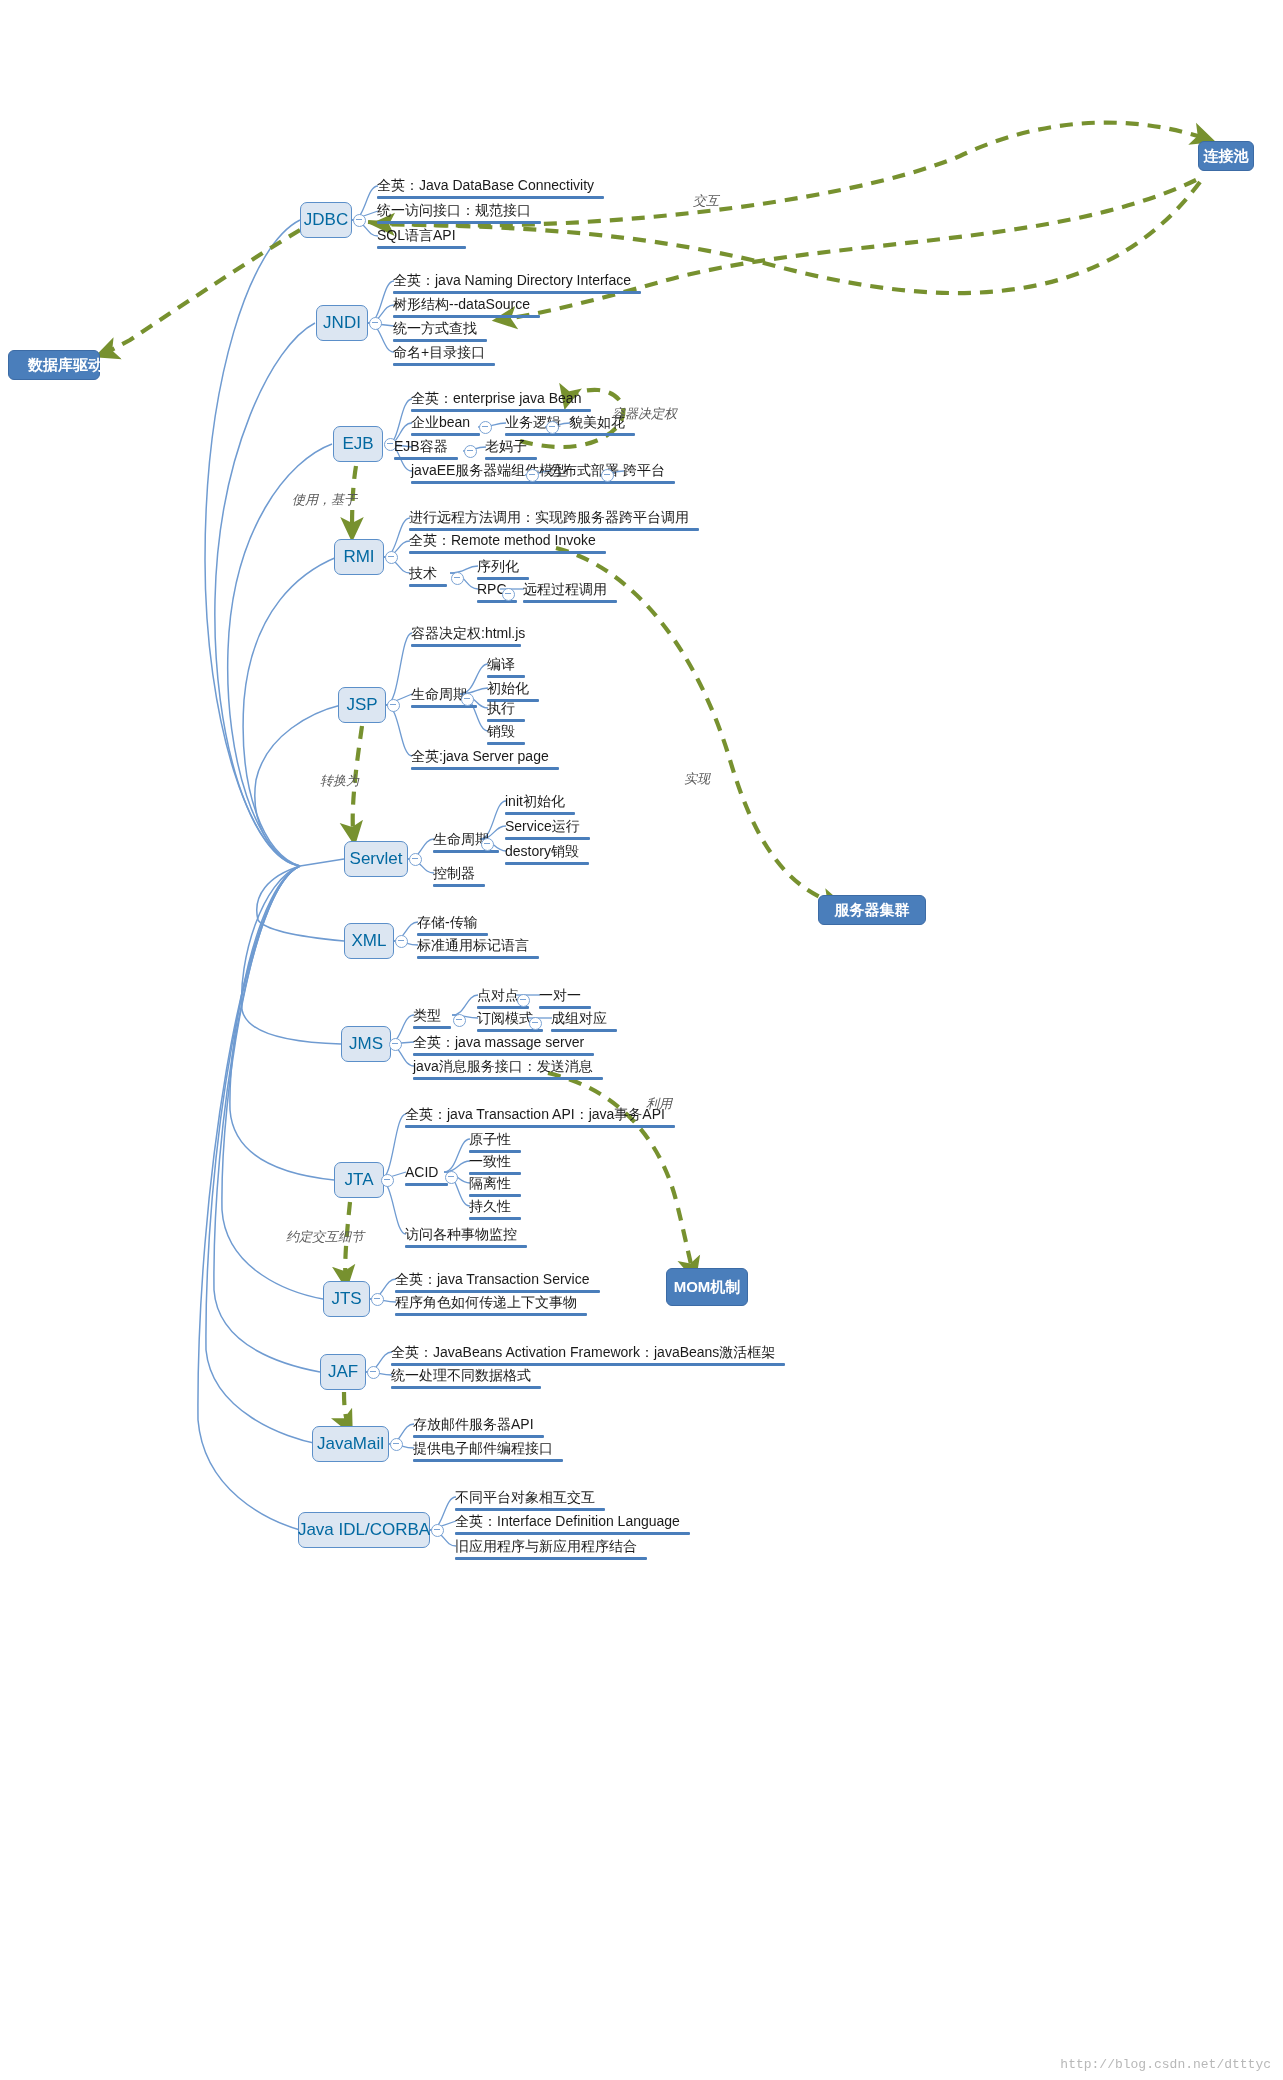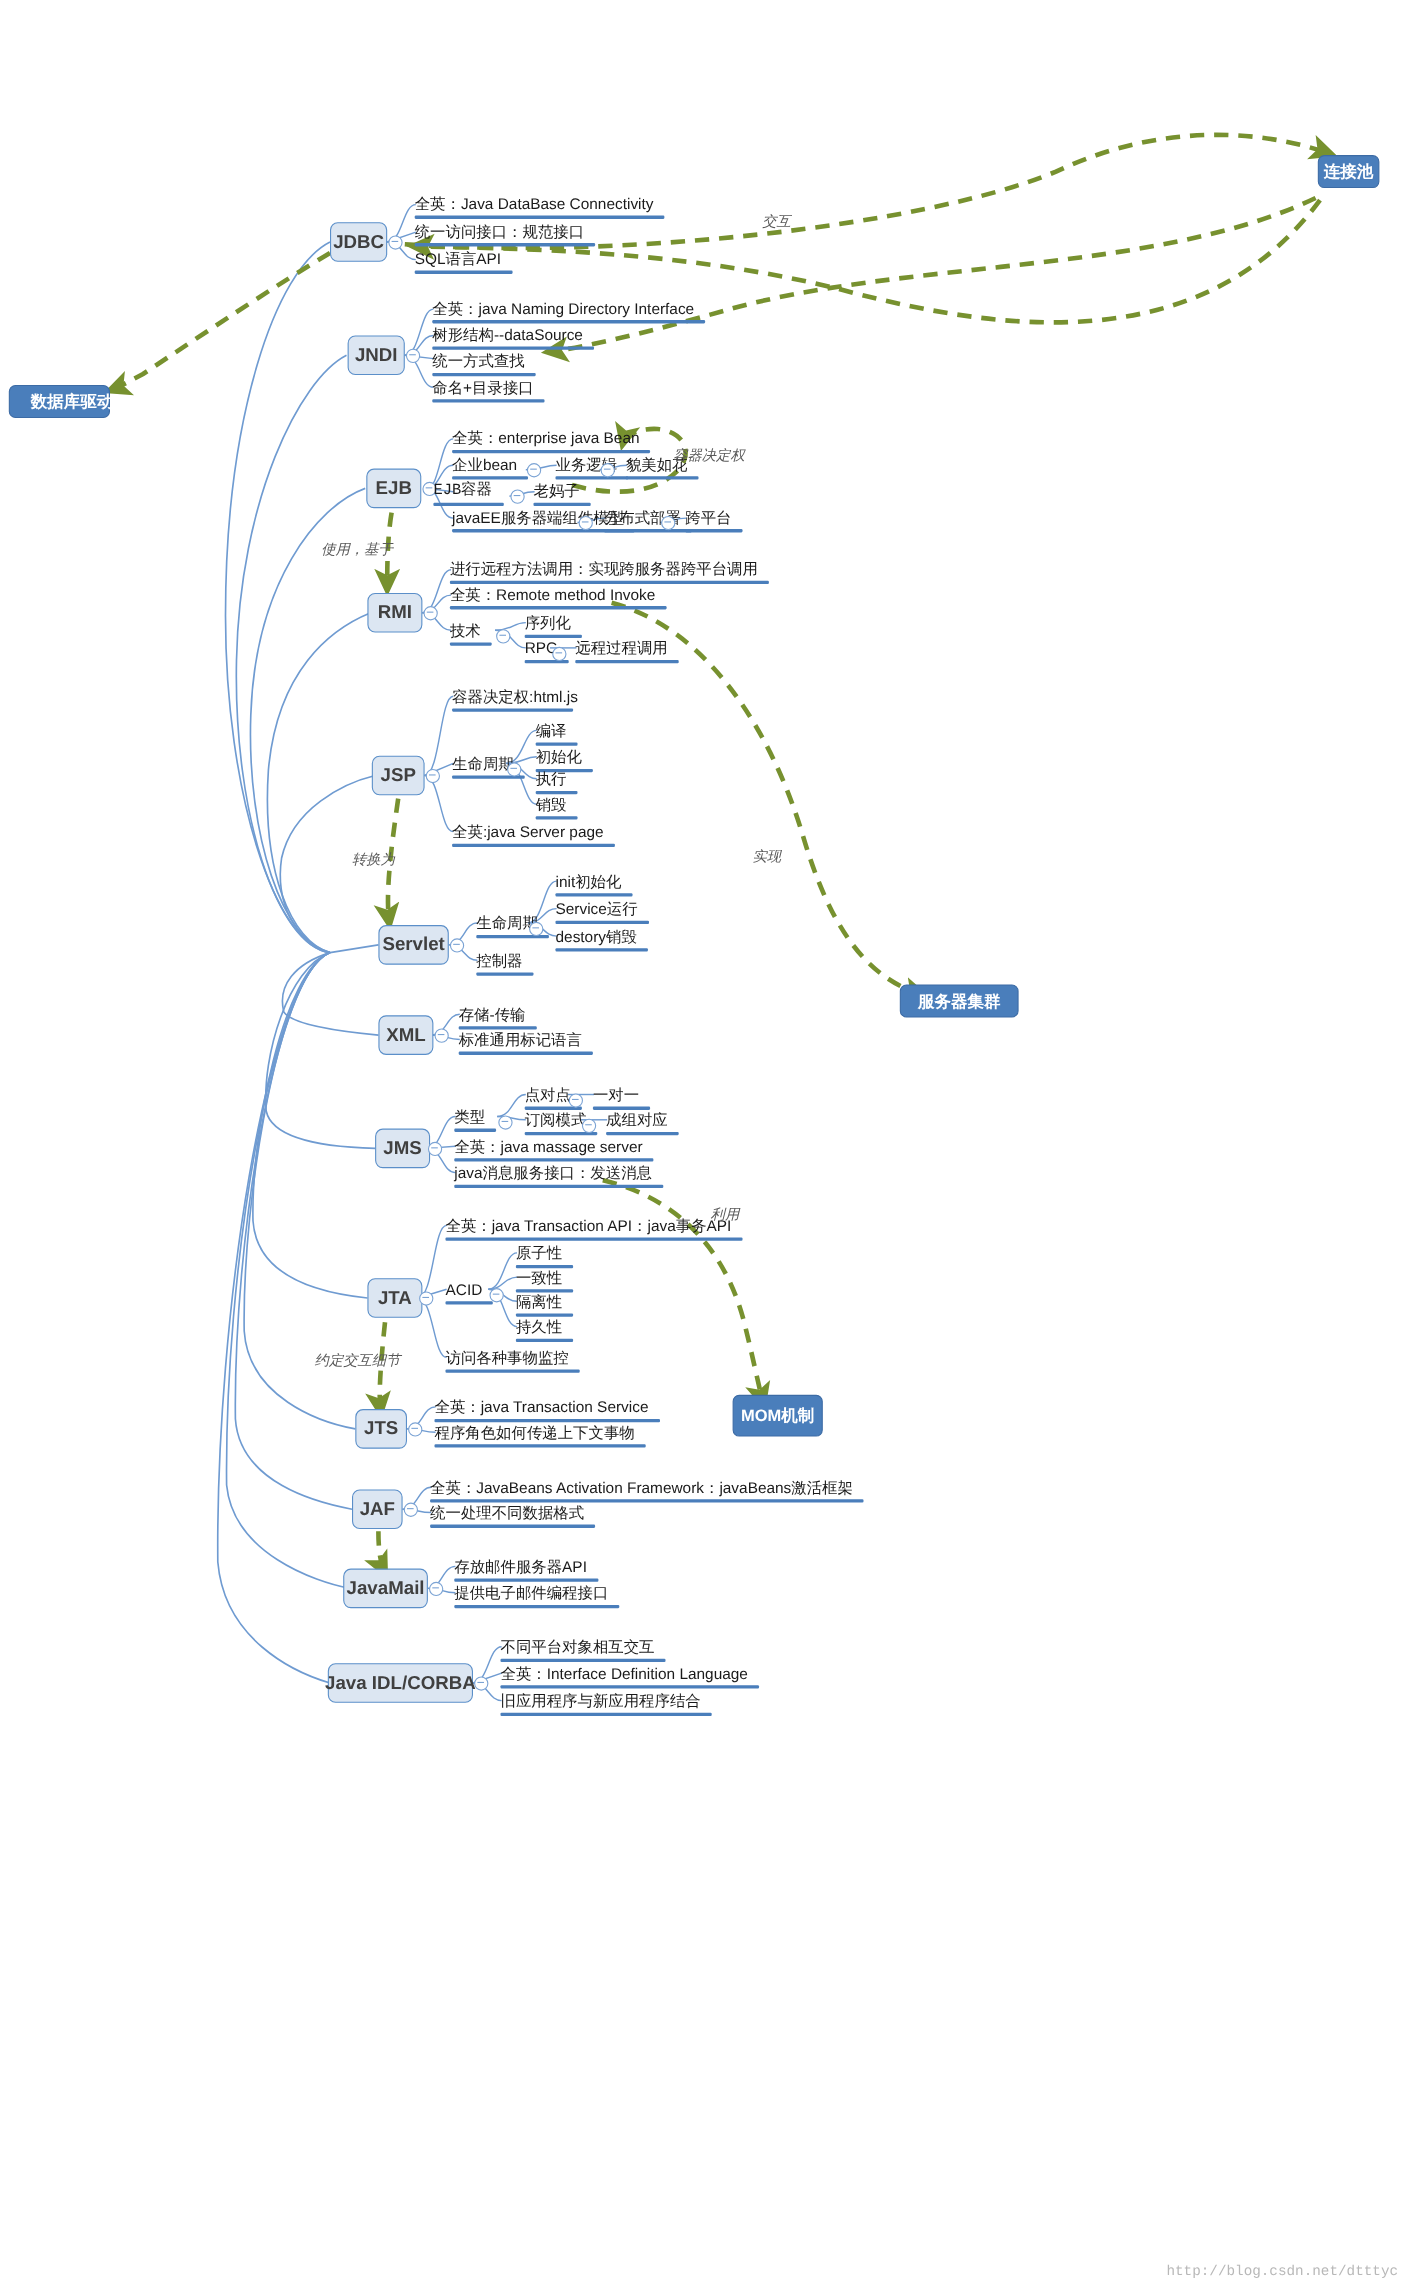--- a/index.html
+++ b/index.html
@@ -10,26 +10,25 @@
   #canvas{position:absolute;left:0;top:0;width:1283px;height:2080px;}
   svg.edges{position:absolute;left:0;top:0;width:1283px;height:2080px;pointer-events:none;}
 
   
   .node{
     position:absolute;
     box-sizing:border-box;
     background:#dce6f2;
     border:1.6px solid #5b8fc9;
     border-radius:7px;
-    color:#404040;
+    color:#0369a1;
     font-size:17px;
     display:flex;align-items:center;justify-content:center;
     white-space:nowrap;
     padding:0 9px;
-    font-weight:bold;
   }
   .node.root{
     background:#dce6f2;
     border:2.6px solid #4a7ebb;
     border-radius:11px;
     font-size:25px;
     font-weight:bold;
     color:#1f3864;
     padding:0 22px;
   }
@@ -286,21 +285,21 @@
   <div class="toggle" style="left:479px;top:421px;"></div>
   <div class="leaf" style="left:505px;top:414px;">
     <span class="txt">业务逻辑</span>
     <span class="rule" style="width: 66px;"></span>
   </div>
   <div class="toggle" style="left:546px;top:421px;"></div>
   <div class="leaf" style="left:569px;top:414px;">
     <span class="txt">貌美如花</span>
     <span class="rule" style="width: 66px;"></span>
   </div>
-  <div class="leaf" style="left:394px;top:438px;font-family:Liberation Mono, monospace;">
+  <div class="leaf" style="left:394px;top:438px;">
     <span class="txt">EJB容器</span>
     <span class="rule" style="width: 64px;"></span>
   </div>
   <div class="toggle" style="left:464px;top:445px;"></div>
   <div class="leaf" style="left:485px;top:438px;">
     <span class="txt">老妈子</span>
     <span class="rule" style="width: 52px;"></span>
   </div>
   <div class="leaf" style="left:411px;top:462px;">
     <span class="txt">javaEE服务器端组件模型</span>

